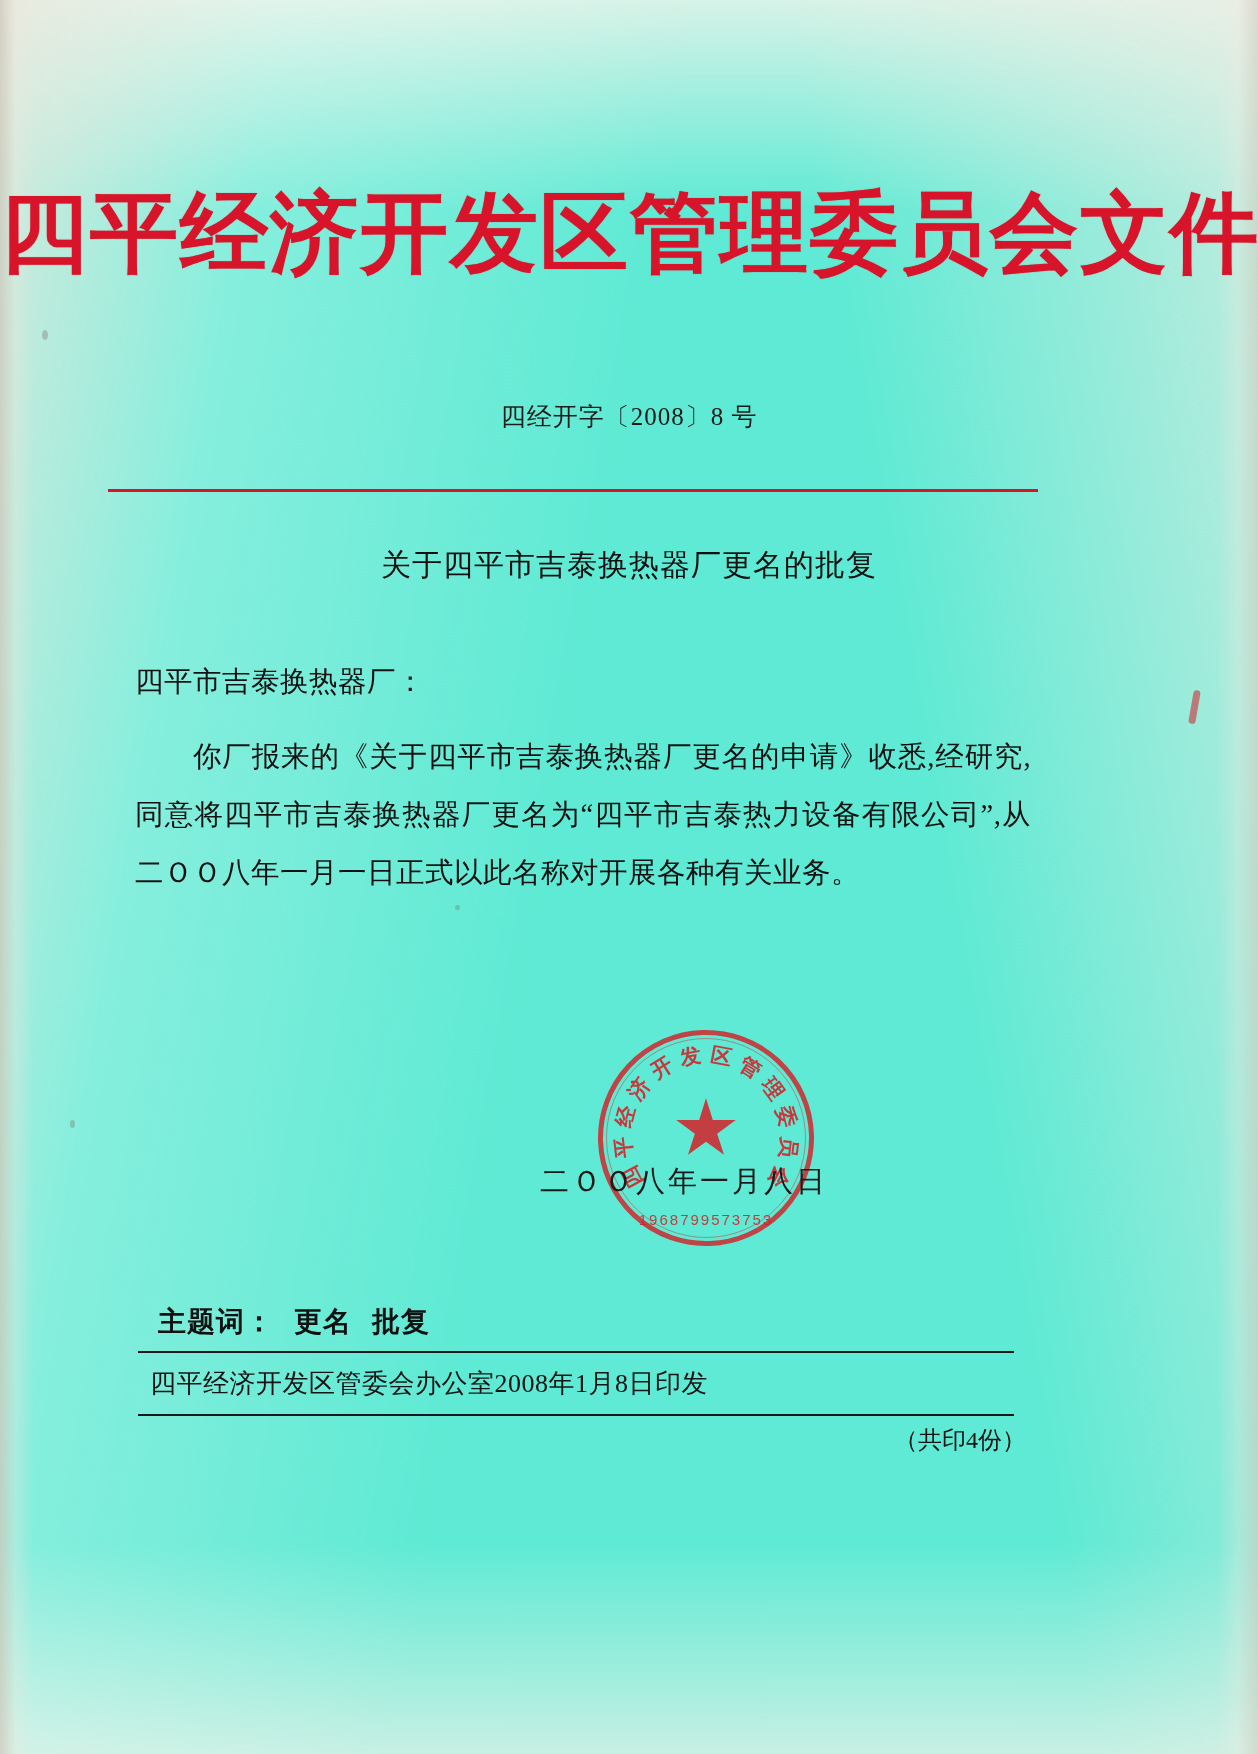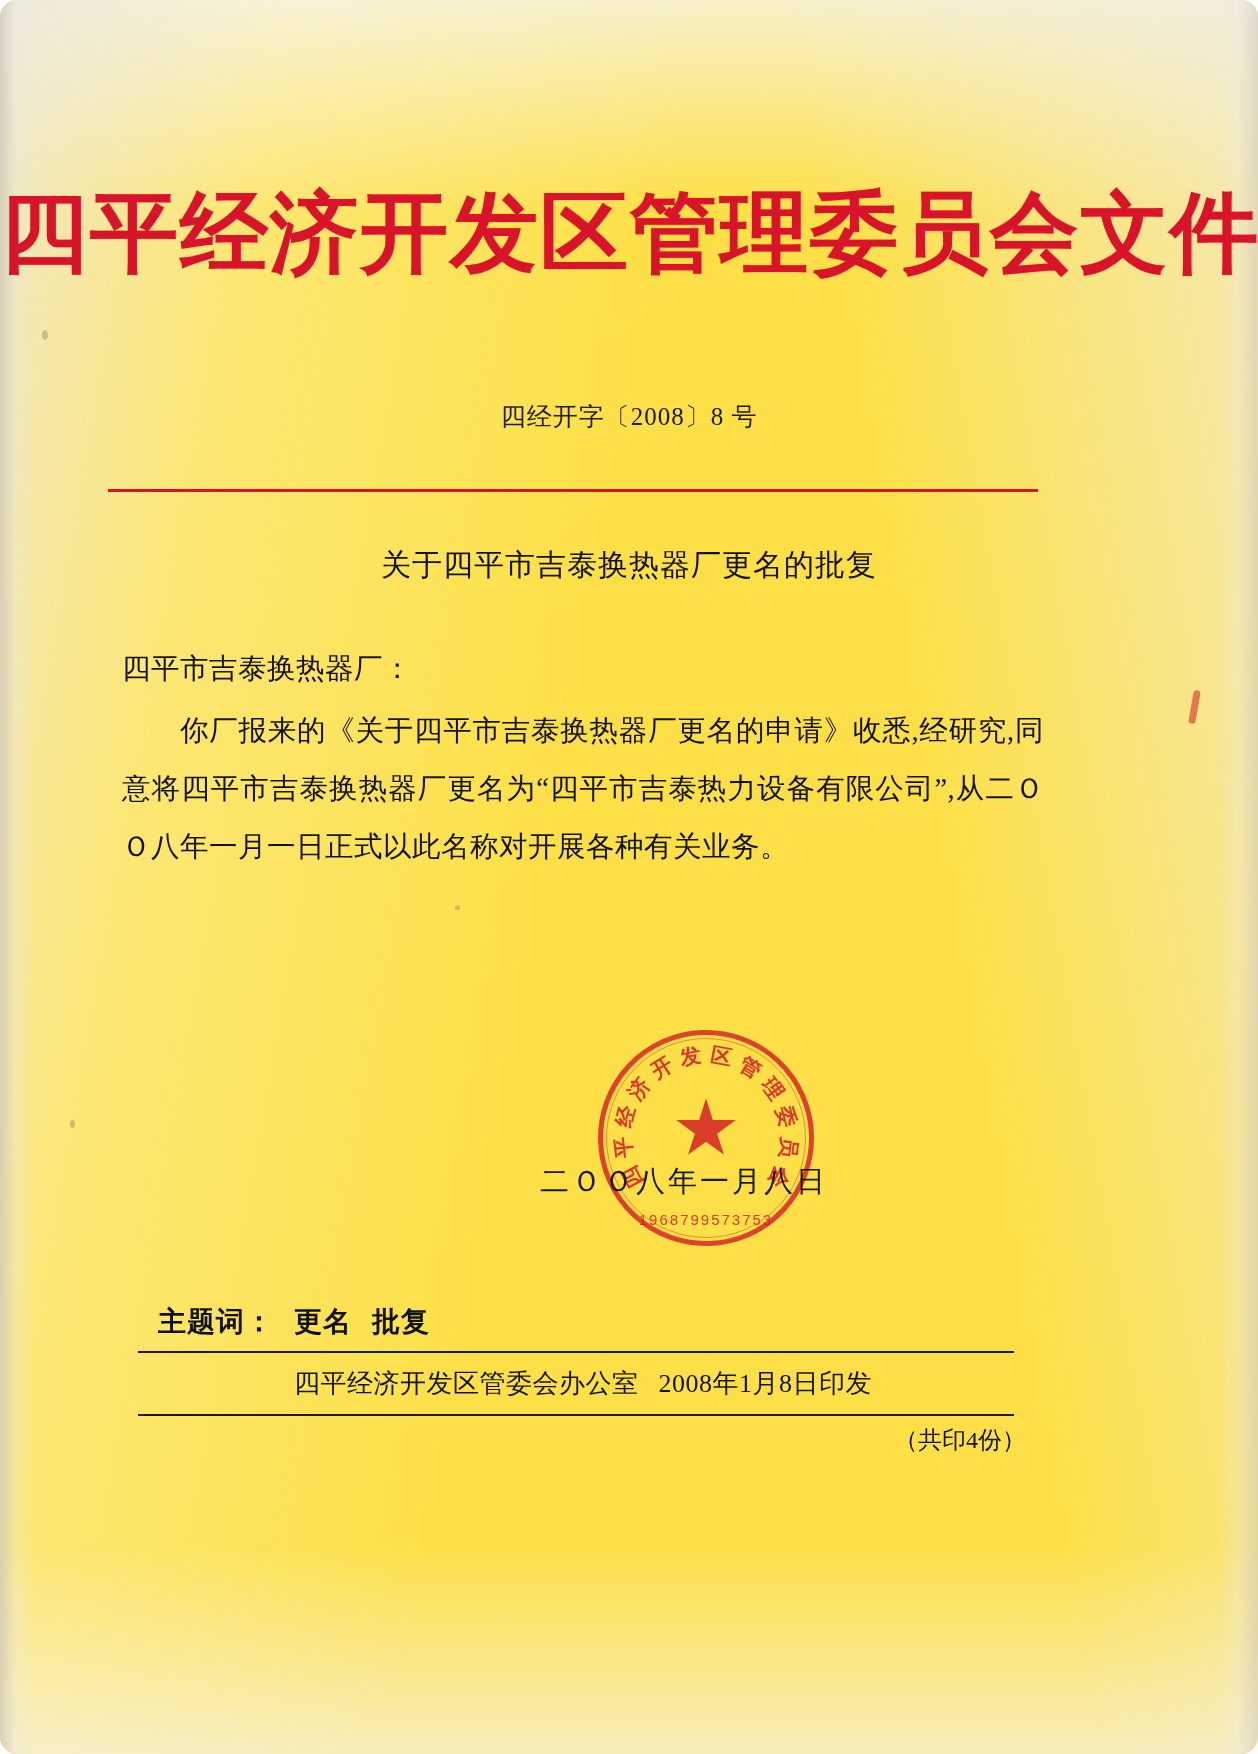--- a/index.html
+++ b/index.html
@@ -8,23 +8,22 @@
     background: #ffffff;
   }
   body {
     font-family: "Liberation Serif", "DejaVu Serif", serif;
   }
   .page {
     position: relative;
     width: 1258px;
     height: 1754px;
     margin: 0 auto;
-    background: #fde047;
+    background: #5eead4;
     overflow: hidden;
-    border-radius: 17px;
   }
   
   .paper-tint {
     position: absolute;
     inset: 0;
     background:
       linear-gradient(100deg, rgba(236,233,222,0.85) 0%, rgba(252,251,247,0.25) 18%, rgba(255,255,255,0) 45%),
       linear-gradient(260deg, rgba(240,237,228,0.7) 0%, rgba(255,255,255,0) 30%),
       linear-gradient(180deg, rgba(246,244,236,0.8) 0%, rgba(255,255,255,0) 12%, rgba(255,255,255,0) 88%, rgba(244,242,234,0.7) 100%);
     pointer-events: none;
@@ -99,21 +98,21 @@
     position: absolute;
     left: 118px;
     width: 930px;
     top: 636px;
     font-size: 28.5px;
     line-height: 58px;
     color: #121212;
     letter-spacing: 0.5px;
   }
   .body-block p {
-    margin: 4px;
+    margin: 17px;
   }
   .indent {
     text-indent: 58px;
   }
   .justify {
     text-align: justify;
     text-justify: inter-ideograph;
   }
 
   
@@ -208,26 +207,25 @@
     top: 1351px;
     height: 2px;
     background: #1a1a1a;
   }
   .footer-row {
     position: absolute;
     left: 150px;
     width: 866px;
     top: 1366px;
     display: flex;
-    justify-content: center;
+    justify-content: flex-start;
     align-items: baseline;
     font-size: 26px;
     color: #141414;
     letter-spacing: 0.5px;
-    gap: 20px;
   }
   .footer-rule-bottom {
     position: absolute;
     left: 138px;
     width: 876px;
     top: 1414px;
     height: 2px;
     background: #1a1a1a;
   }
   .copies {

